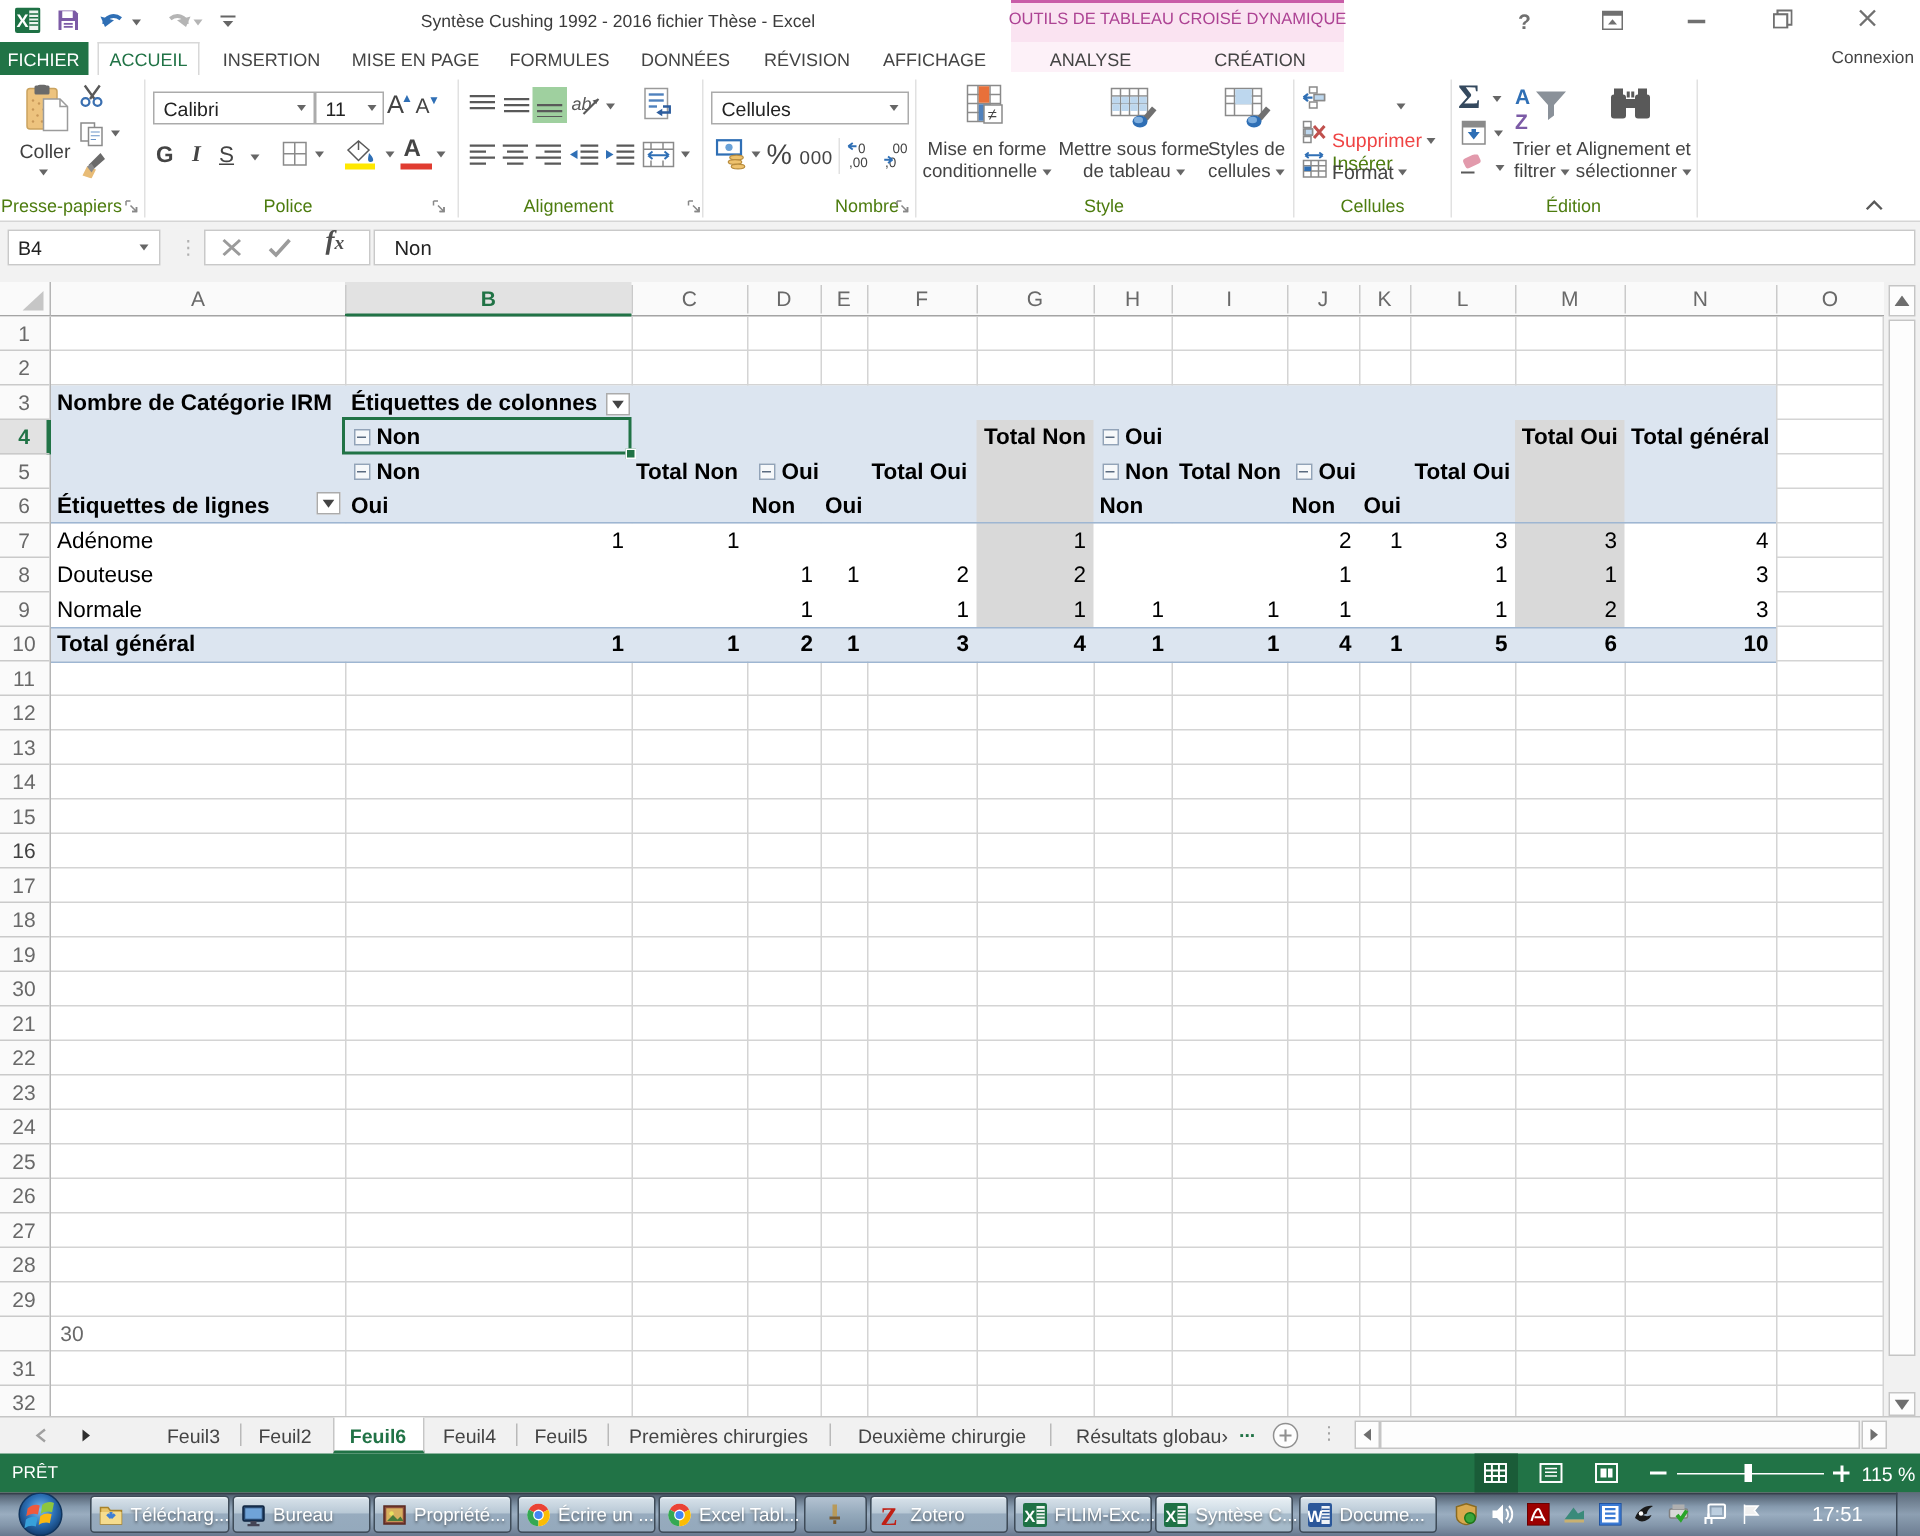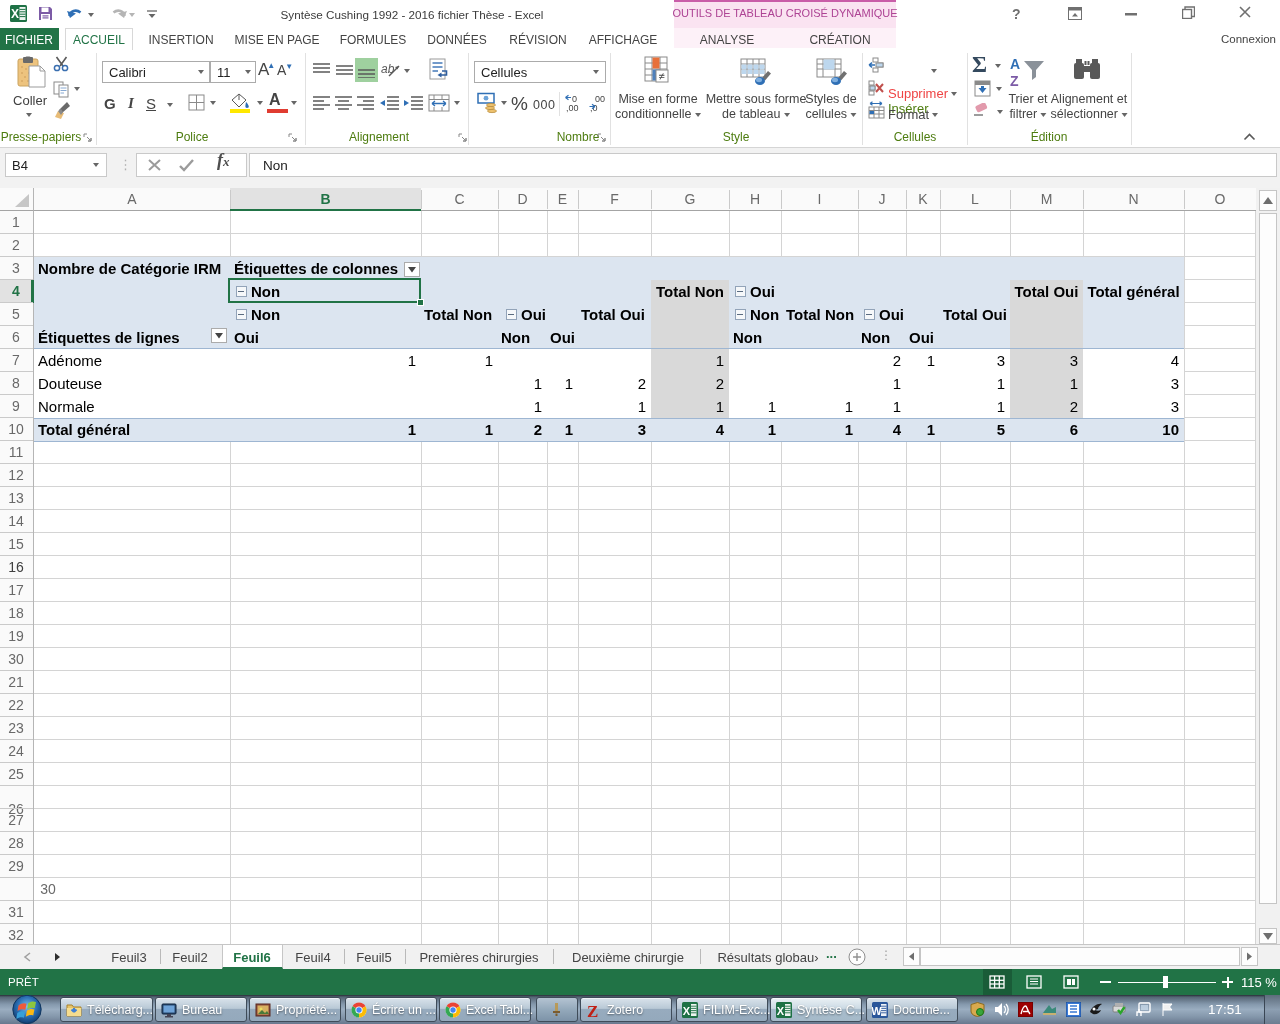--- a/index.html
+++ b/index.html
@@ -536,21 +536,21 @@
 <div class="tx" style="left:16px;top:674px;font-size:14px;color:#696969;transform:translateX(-50%);">21</div>
 <div class="a" style="left:0;top:693px;width:33px;height:1px;background:#cacaca;"></div>
 <div class="tx" style="left:16px;top:697px;font-size:14px;color:#696969;transform:translateX(-50%);">22</div>
 <div class="a" style="left:0;top:716px;width:33px;height:1px;background:#cacaca;"></div>
 <div class="tx" style="left:16px;top:720px;font-size:14px;color:#696969;transform:translateX(-50%);">23</div>
 <div class="a" style="left:0;top:739px;width:33px;height:1px;background:#cacaca;"></div>
 <div class="tx" style="left:16px;top:743px;font-size:14px;color:#696969;transform:translateX(-50%);">24</div>
 <div class="a" style="left:0;top:762px;width:33px;height:1px;background:#cacaca;"></div>
 <div class="tx" style="left:16px;top:766px;font-size:14px;color:#696969;transform:translateX(-50%);">25</div>
 <div class="a" style="left:0;top:785px;width:33px;height:1px;background:#cacaca;"></div>
-<div class="tx" style="left:16px;top:789px;font-size:14px;color:#696969;transform:translateX(-50%);margin-top:12px;">26</div>
+<div class="tx" style="left:16px;top:789px;font-size:14px;color:#696969;transform:translateX(-50%);">26</div>
 <div class="a" style="left:0;top:808px;width:33px;height:1px;background:#cacaca;"></div>
 <div class="tx" style="left:16px;top:812px;font-size:14px;color:#696969;transform:translateX(-50%);">27</div>
 <div class="a" style="left:0;top:831px;width:33px;height:1px;background:#cacaca;"></div>
 <div class="tx" style="left:16px;top:835px;font-size:14px;color:#696969;transform:translateX(-50%);">28</div>
 <div class="a" style="left:0;top:854px;width:33px;height:1px;background:#cacaca;"></div>
 <div class="tx" style="left:16px;top:858px;font-size:14px;color:#696969;transform:translateX(-50%);">29</div>
 <div class="a" style="left:0;top:877px;width:33px;height:1px;background:#cacaca;"></div>
 <div class="tx" style="left:16px;top:881px;font-size:14px;color:#696969;transform:translateX(-50%);margin-left:32px;">30</div>
 <div class="a" style="left:0;top:900px;width:33px;height:1px;background:#cacaca;"></div>
 <div class="tx" style="left:16px;top:904px;font-size:14px;color:#696969;transform:translateX(-50%);">31</div>

